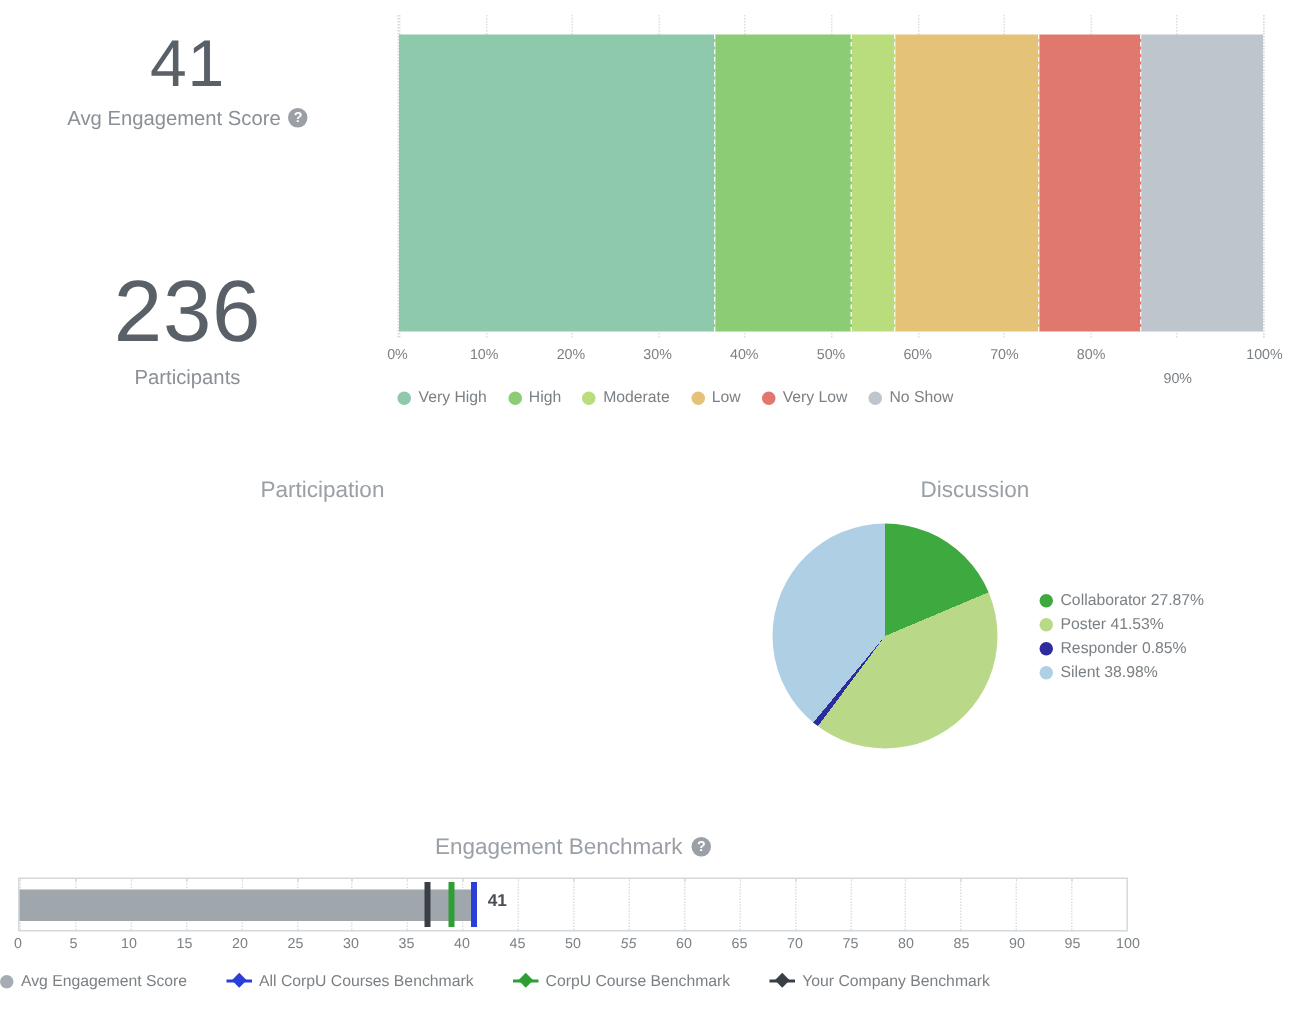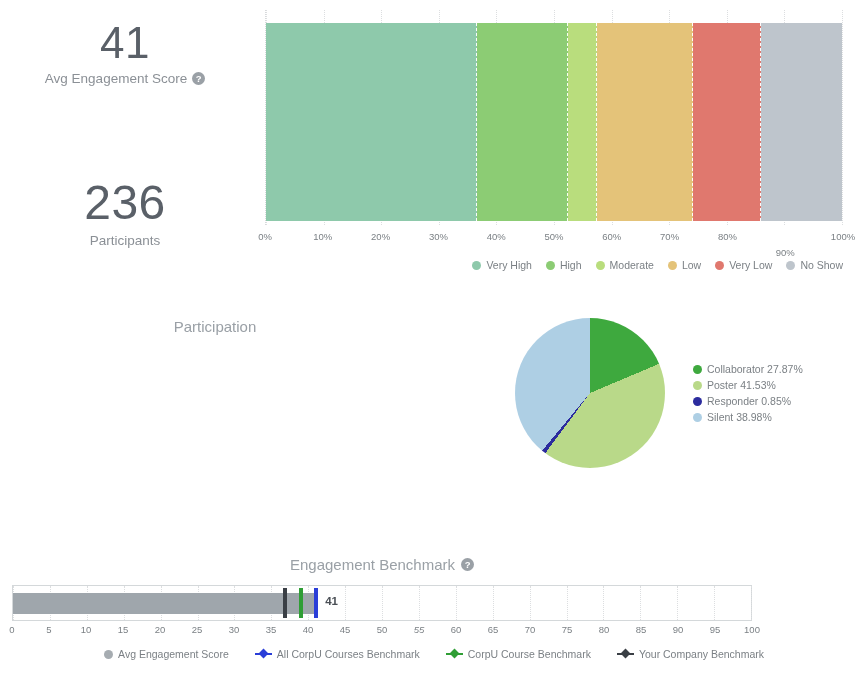--- a/index.html
+++ b/index.html
@@ -15,21 +15,21 @@
 
   
   .kpi-col { position: absolute; left: 0; top: 0; width: 250px; height: 300px; }
   .kpi { position: absolute; width: 250px; text-align: center; }
   .kpi-score { top: 20px; }
   .kpi-part  { top: 178px; }
   .kpi-value {
     font-size: 44px; font-weight: 300; color: #5a6068;
     line-height: 1.05; letter-spacing: 0.5px;
   }
-  .kpi-value.big { font-size: 48px; }
+  .kpi-value.big { font-size: 58px; }
   .kpi-label {
     font-size: 13.5px; color: #8b9096; margin-top: 5px;
     display: flex; align-items: center; justify-content: center; gap: 5px;
   }
   .help-icon {
     display: inline-flex; align-items: center; justify-content: center;
     width: 13px; height: 13px; border-radius: 50%;
     background: #9aa0a6; color: #ffffff;
     font-size: 9.5px; font-weight: bold; line-height: 1;
     font-family: "Liberation Sans", sans-serif;
@@ -55,21 +55,21 @@
   .stack-seg:last-child { border-right: none; }
 
   .stack-axis { position: relative; width: 578px; height: 22px; margin-top: 6px; }
   .stack-axis span {
     position: absolute; top: 0; transform: translateX(-50%);
     font-size: 9.5px; color: #7b8085; white-space: nowrap;
   }
 
   
   .legend-row {
-    display: flex; justify-content: flex-end; align-items: center;
+    display: flex; justify-content: flex-start; align-items: center;
     gap: 14px; margin-top: 6px; flex-wrap: wrap;
   }
   .legend-item { display: flex; align-items: center; gap: 5px; cursor: pointer; }
   .legend-dot { width: 9px; height: 9px; border-radius: 50%; flex: 0 0 auto; }
   .legend-text { font-size: 10.5px; color: #7b8085; white-space: nowrap; }
 
   
   .pies { position: absolute; left: 0; top: 318px; width: 860px; height: 225px; }
   .pie-block { position: absolute; top: 0; }
   .pie-block.left  { left: 10px;  width: 420px; }
@@ -219,20 +219,21 @@
       </div>
   </div>
 
   <div class="pies">
 
     <div class="pie-block left">
       <div class="pie-title left-t">Participation</div>
     </div>
 
     <div class="pie-block right">
+      <div class="pie-title right-t">Discussion</div>
       <div class="pie-row r">
         <div class="pie" id="pie-discussion" style="background: conic-gradient(rgb(62, 169, 62) 0deg, rgb(62, 169, 62) 67.104deg, rgb(185, 217, 137) 67.104deg, rgb(185, 217, 137) 216.612deg, rgb(44, 44, 158) 216.612deg, rgb(44, 44, 158) 219.672deg, rgb(174, 207, 228) 219.672deg, rgb(174, 207, 228) 360deg);"></div>
         <div class="pie-legend" id="legend-discussion">
             <div class="legend-item">
               <span class="legend-dot" style="background: rgb(62, 169, 62);"></span>
               <span class="legend-text">Collaborator 27.87%</span>
             </div>
             <div class="legend-item">
               <span class="legend-dot" style="background: rgb(185, 217, 137);"></span>
               <span class="legend-text">Poster 41.53%</span>

